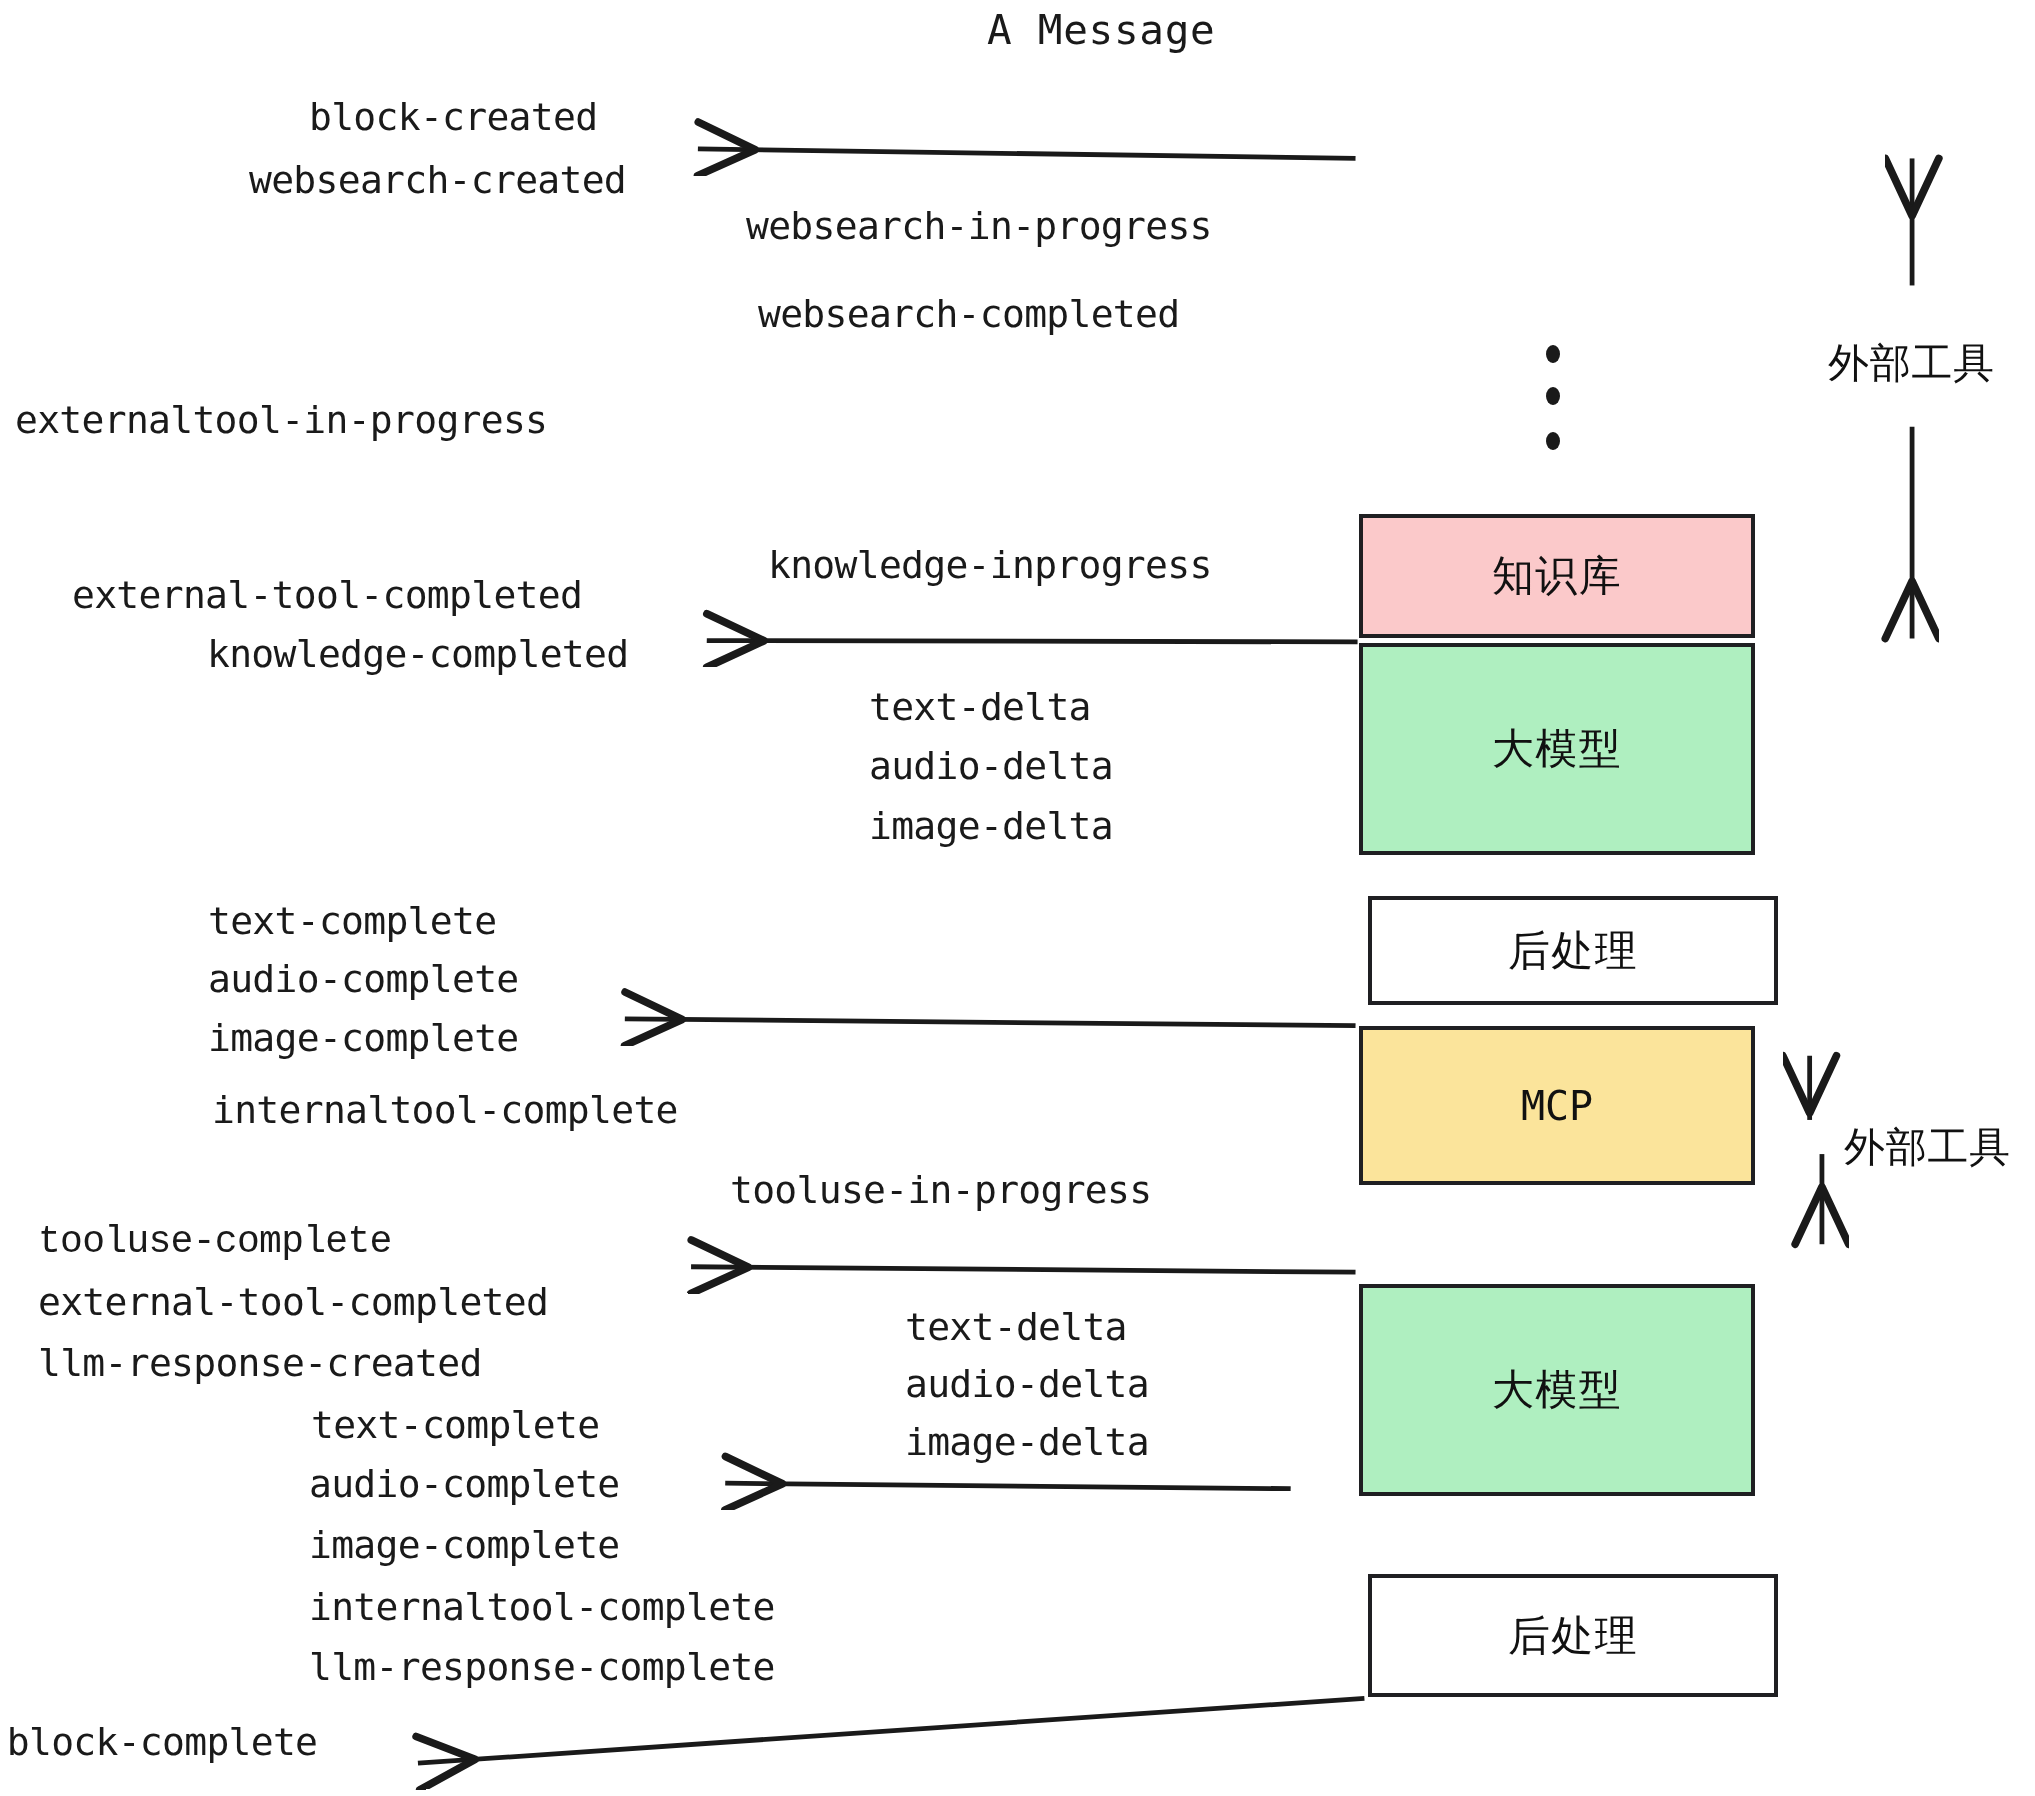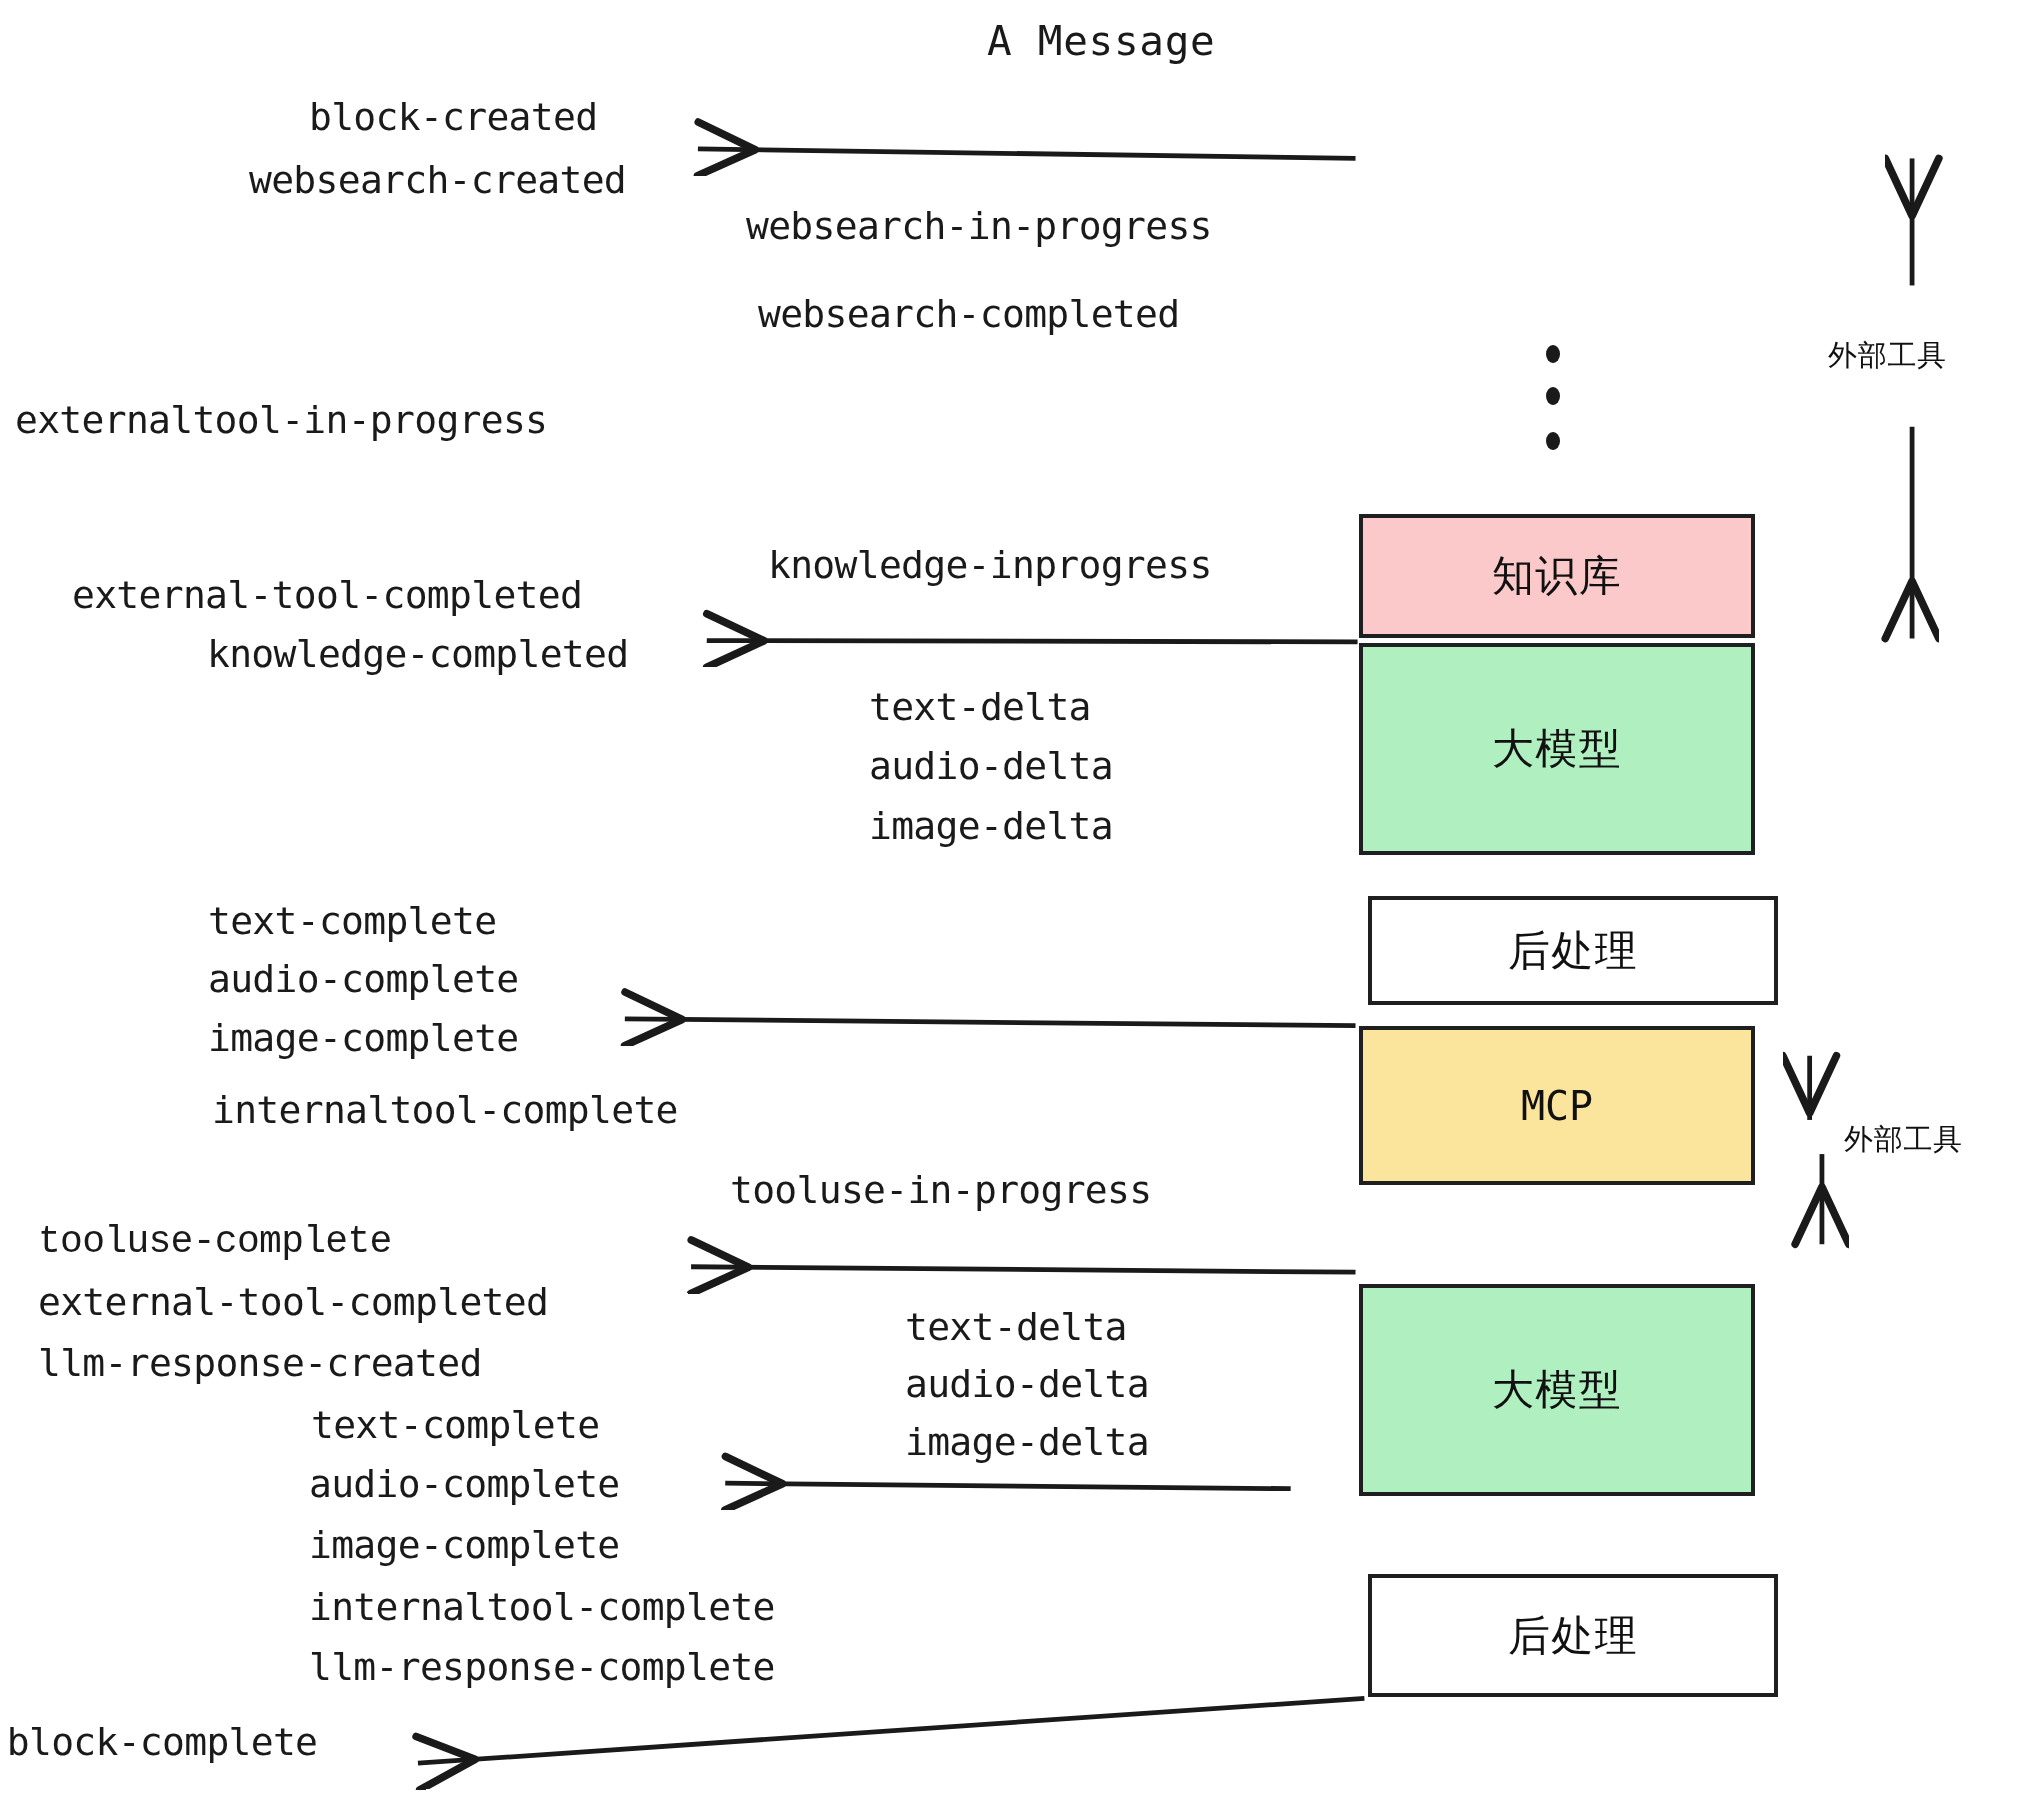--- a/index.html
+++ b/index.html
@@ -48,21 +48,21 @@
     line-height: 1;
   }
   .box-label.latin {
     font-family: "DejaVu Sans Mono", monospace;
     font-size: 40px;
     letter-spacing: 0px;
   }
   .side-label {
     position: absolute;
     font-family: "DejaVu Sans", sans-serif;
-    font-size: 29px;
+    font-size: 41px;
     color: #111111;
     white-space: nowrap;
     letter-spacing: 0.7px;
   }
   .dot {
     position: absolute;
     width: 13.7px;
     height: 18px;
     background: #1a1a1a;
     border-radius: 50%;
@@ -74,21 +74,21 @@
     width: 2035px;
     height: 1796px;
     pointer-events: none;
   }
 </style>
 </head>
 <body>
 
 <div id="canvas">
 
-  <div class="title" style="left:987px; top:17px;">A Message</div>
+  <div class="title" style="left:987px; top:6px;">A Message</div>
 
 
   <div class="box" style="left:1359px; top:514px; width:396px; height:124px; background:#FBC9CA;text-align:center;">
     <span class="box-label">知识库</span>
   </div>
 
   <div class="box" style="left:1359px; top:643px; width:396px; height:212px; background:#AFEFC0;">
     <span class="box-label">大模型</span>
   </div>
 

